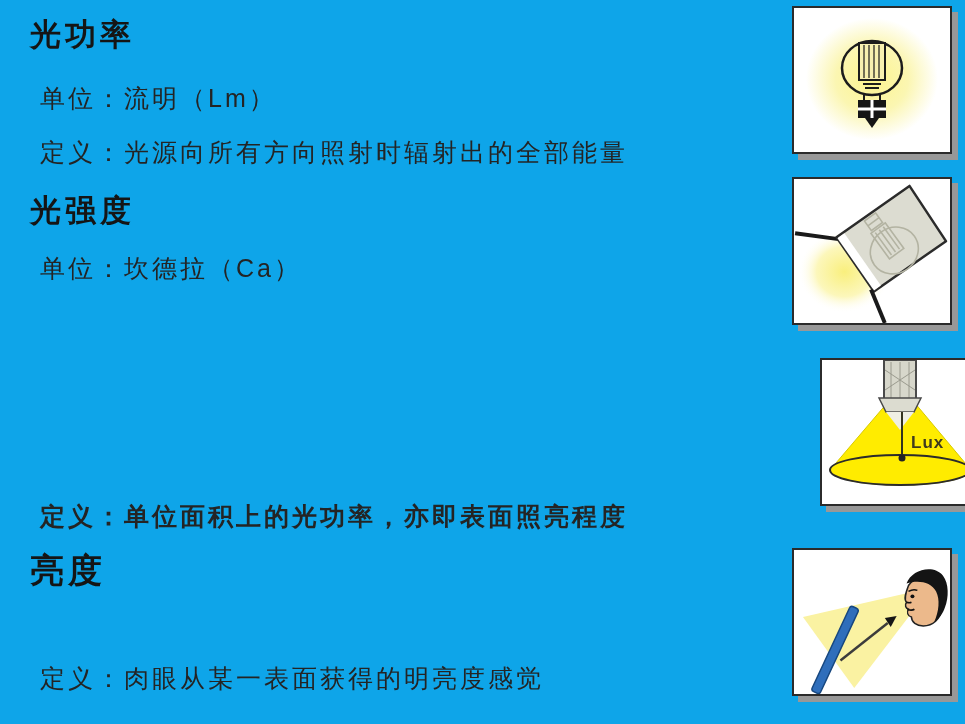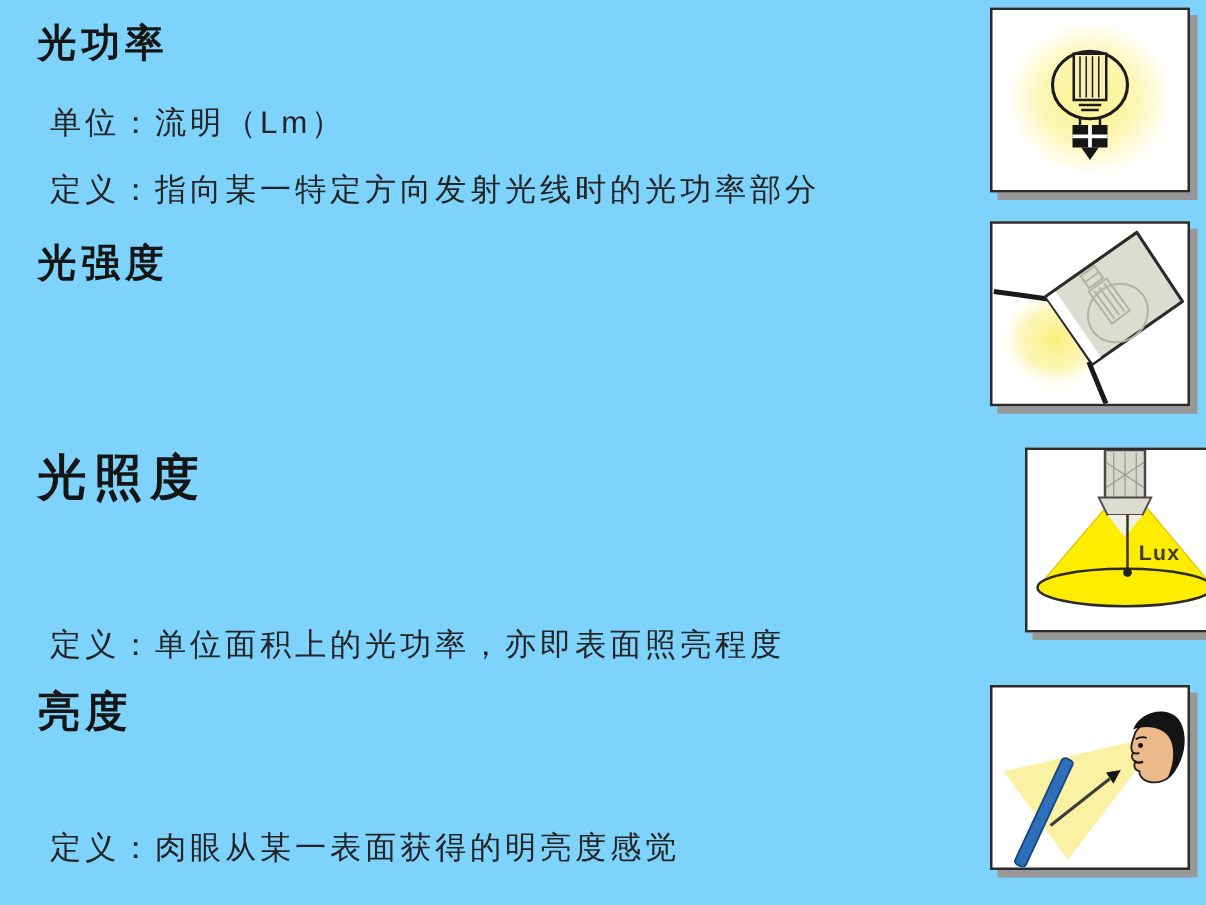--- a/index.html
+++ b/index.html
@@ -1,48 +1,48 @@
 <!DOCTYPE html>
 <html><head>
 <meta charset="utf-8">
 <style>
   html,body{margin:0;padding:0;background:#ffffff;}
   #page{
-    position:relative;width:965px;height:724px;background:#7dd3fc;overflow:hidden;
+    position:relative;width:965px;height:724px;background:#0ea5e9;overflow:hidden;
     font-family:"Liberation Sans","DejaVu Sans",sans-serif;color:#1e1e1e;
   }
   .sec-title{position:absolute;margin:0;font-weight:700;color:#151515;letter-spacing:4px;line-height:1.1;}
   .t1{left:30px;top:18px;font-size:31px;}
   .t2{left:30px;top:194px;font-size:31px;}
   .t3{left:30px;top:362px;font-size:39px;letter-spacing:6px;}
   .t4{left:30px;top:552px;font-size:34px;}
   .line{position:absolute;left:40px;margin:0;font-size:25px;letter-spacing:3px;color:#242424;line-height:1.15;}
   .u1{top:84px;}  .d1{top:138px;}
   .u2{top:254px;} .d2{top:308px;}
-  .u3{top:448px;} .d3{top:502px;}
+  .u3{top:448px;} .d3{top:502px;font-weight:bold;}
   .u4{top:606px;} .d4{top:664px;}
   .fig{
     position:absolute;left:792px;width:160px;height:148px;background:#ffffff;
     border:2px solid #2b2b2b;box-shadow:6px 6px 0 #989898;box-sizing:border-box;
   }
   .f1{top:6px;} .f2{top:177px;} .f3{top:358px;margin-left:28px;} .f4{top:548px;}
   .fig svg{display:block;width:100%;height:100%;}
 </style>
 </head>
 <body>
 
 <div id="page">
 
   <h2 class="sec-title t1">光功率</h2>
   <p class="line u1">单位：流明（Lm）</p>
-  <p class="line d1">定义：指向某一特定方向发射光线时的光功率部分</p>
+  <p class="line d1">定义：光源向所有方向照射时辐射出的全部能量</p>
 
   <h2 class="sec-title t2">光强度</h2>
+  <p class="line u2">单位：坎德拉（Ca）</p>
 
-  <h2 class="sec-title t3">光照度</h2>
   <p class="line d3">定义：单位面积上的光功率，亦即表面照亮程度</p>
 
   <h2 class="sec-title t4">亮度</h2>
   <p class="line d4">定义：肉眼从某一表面获得的明亮度感觉</p>
 
   <div class="fig f1">
     <svg viewBox="0 0 156 144">
       <defs>
         <radialGradient id="g1">
           <stop offset="0%" stop-color="#fdf48d"></stop>

